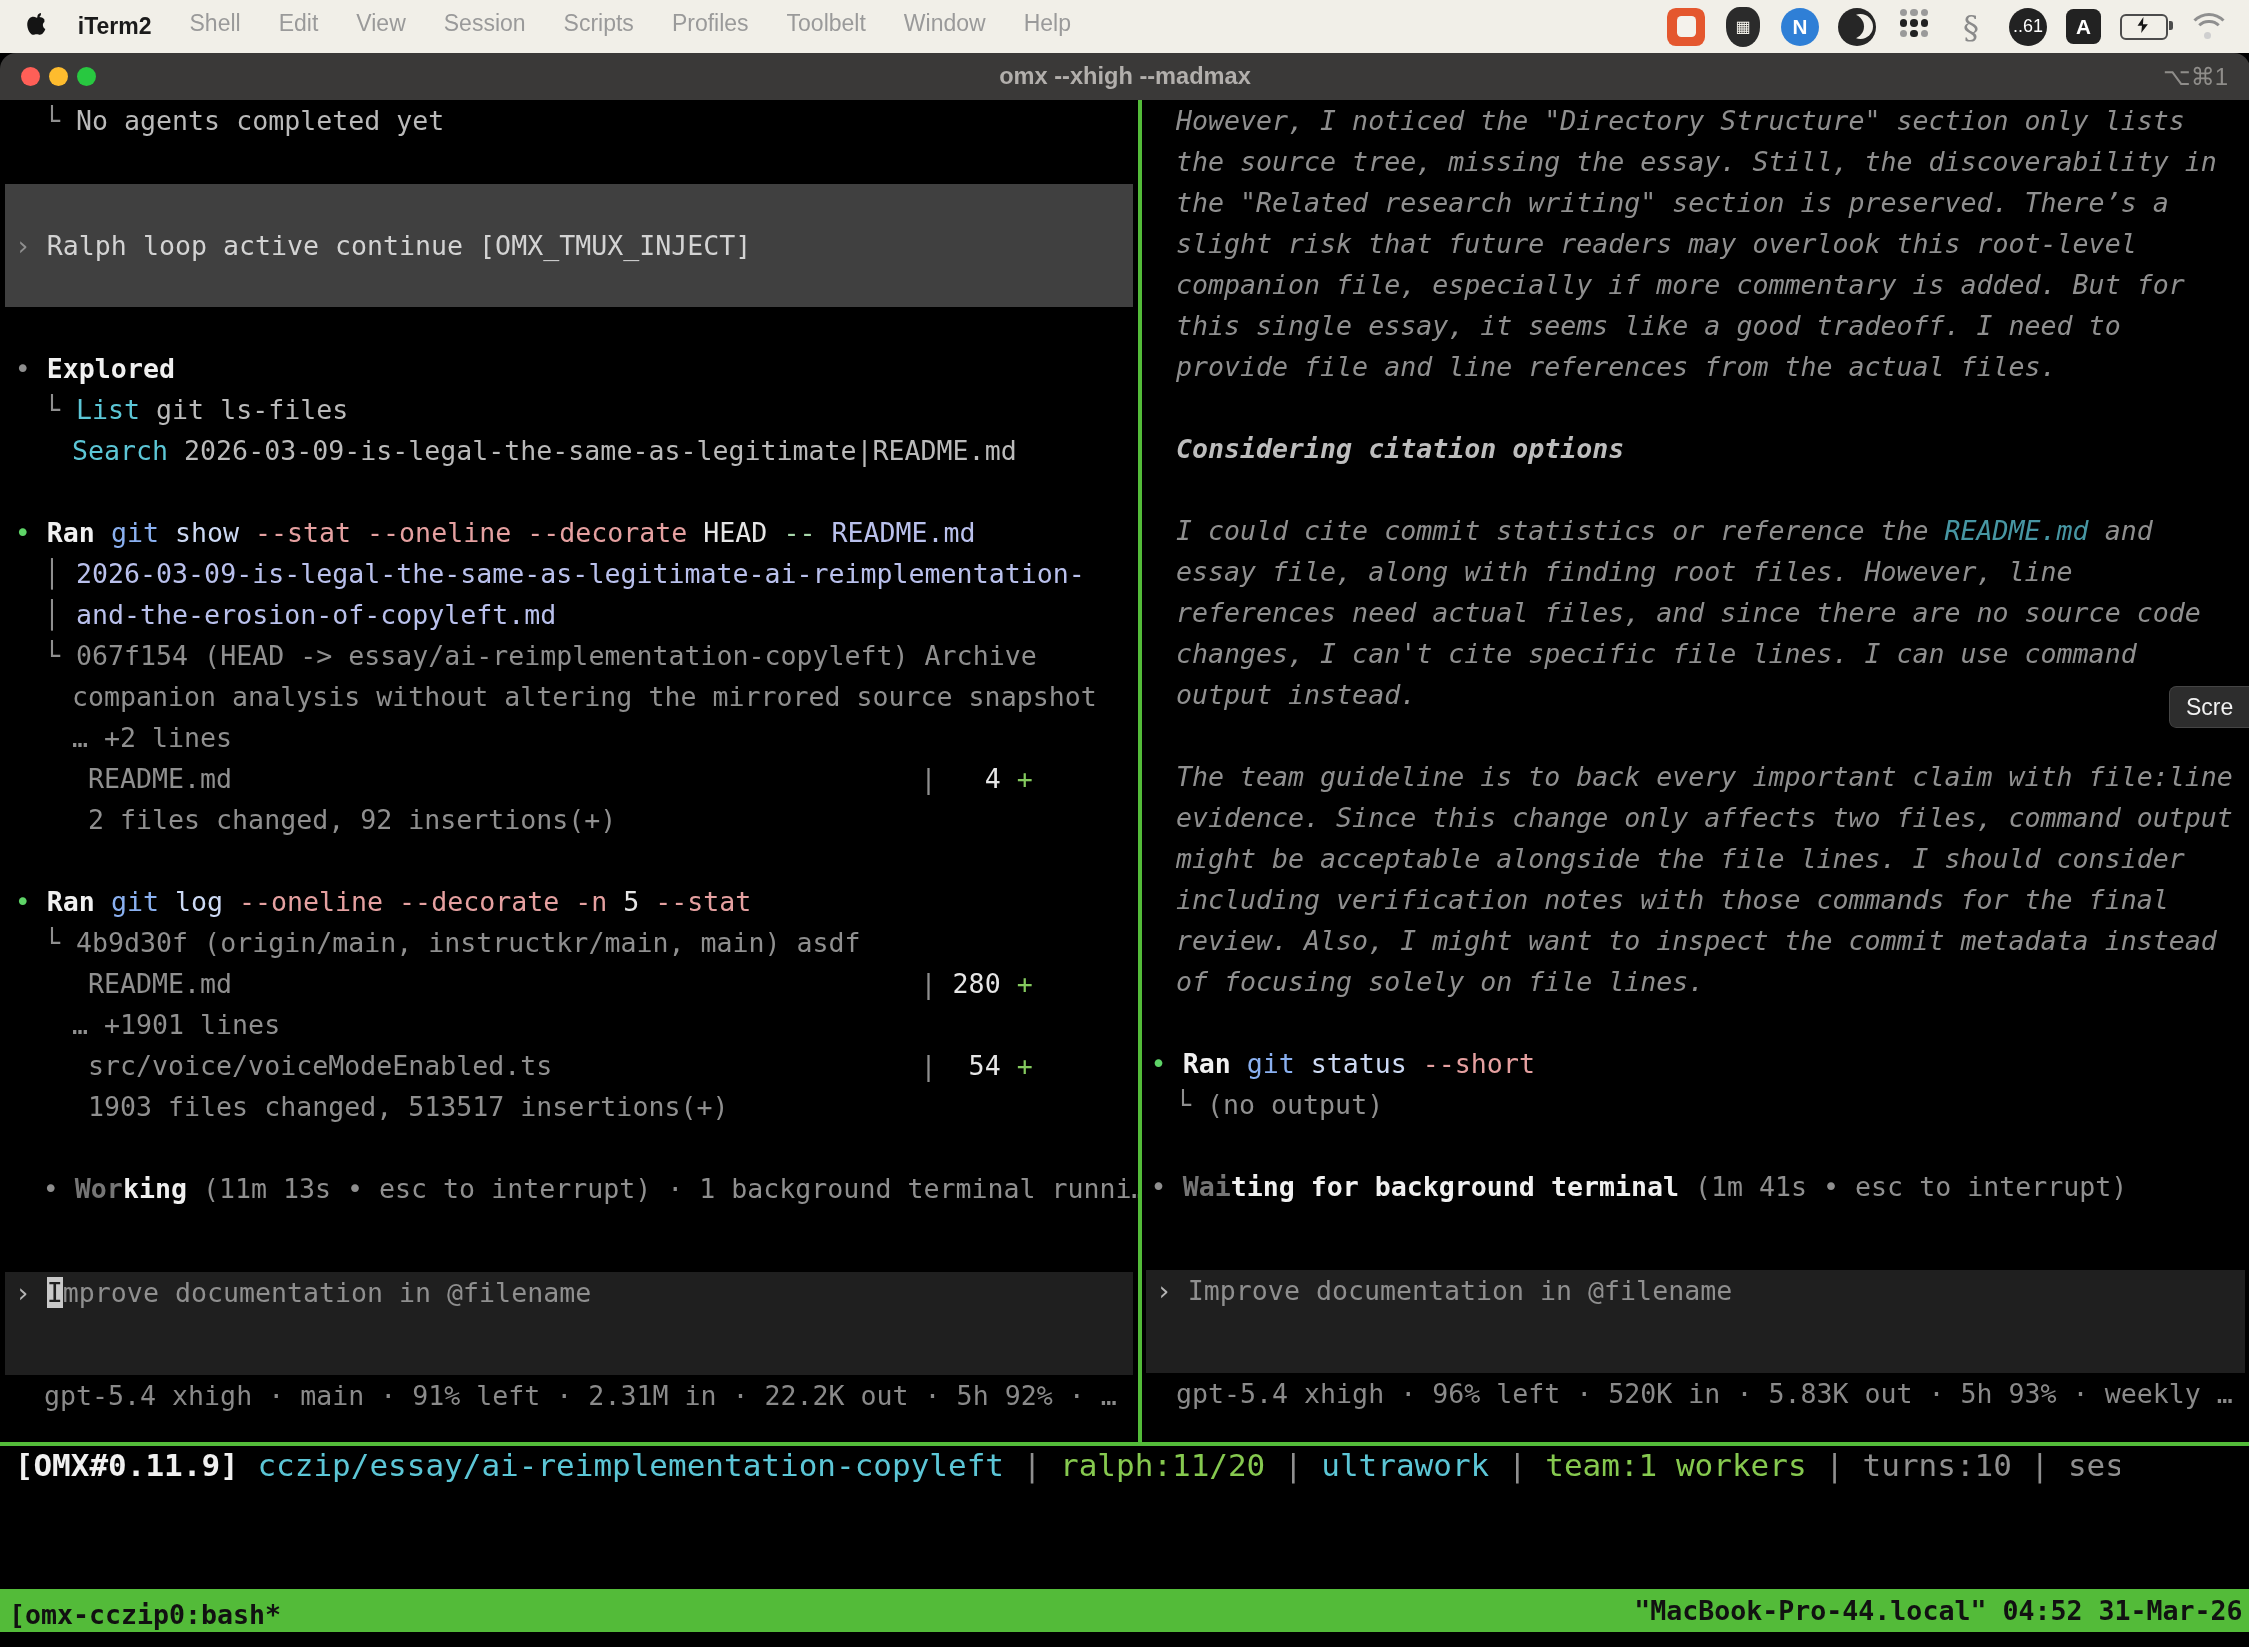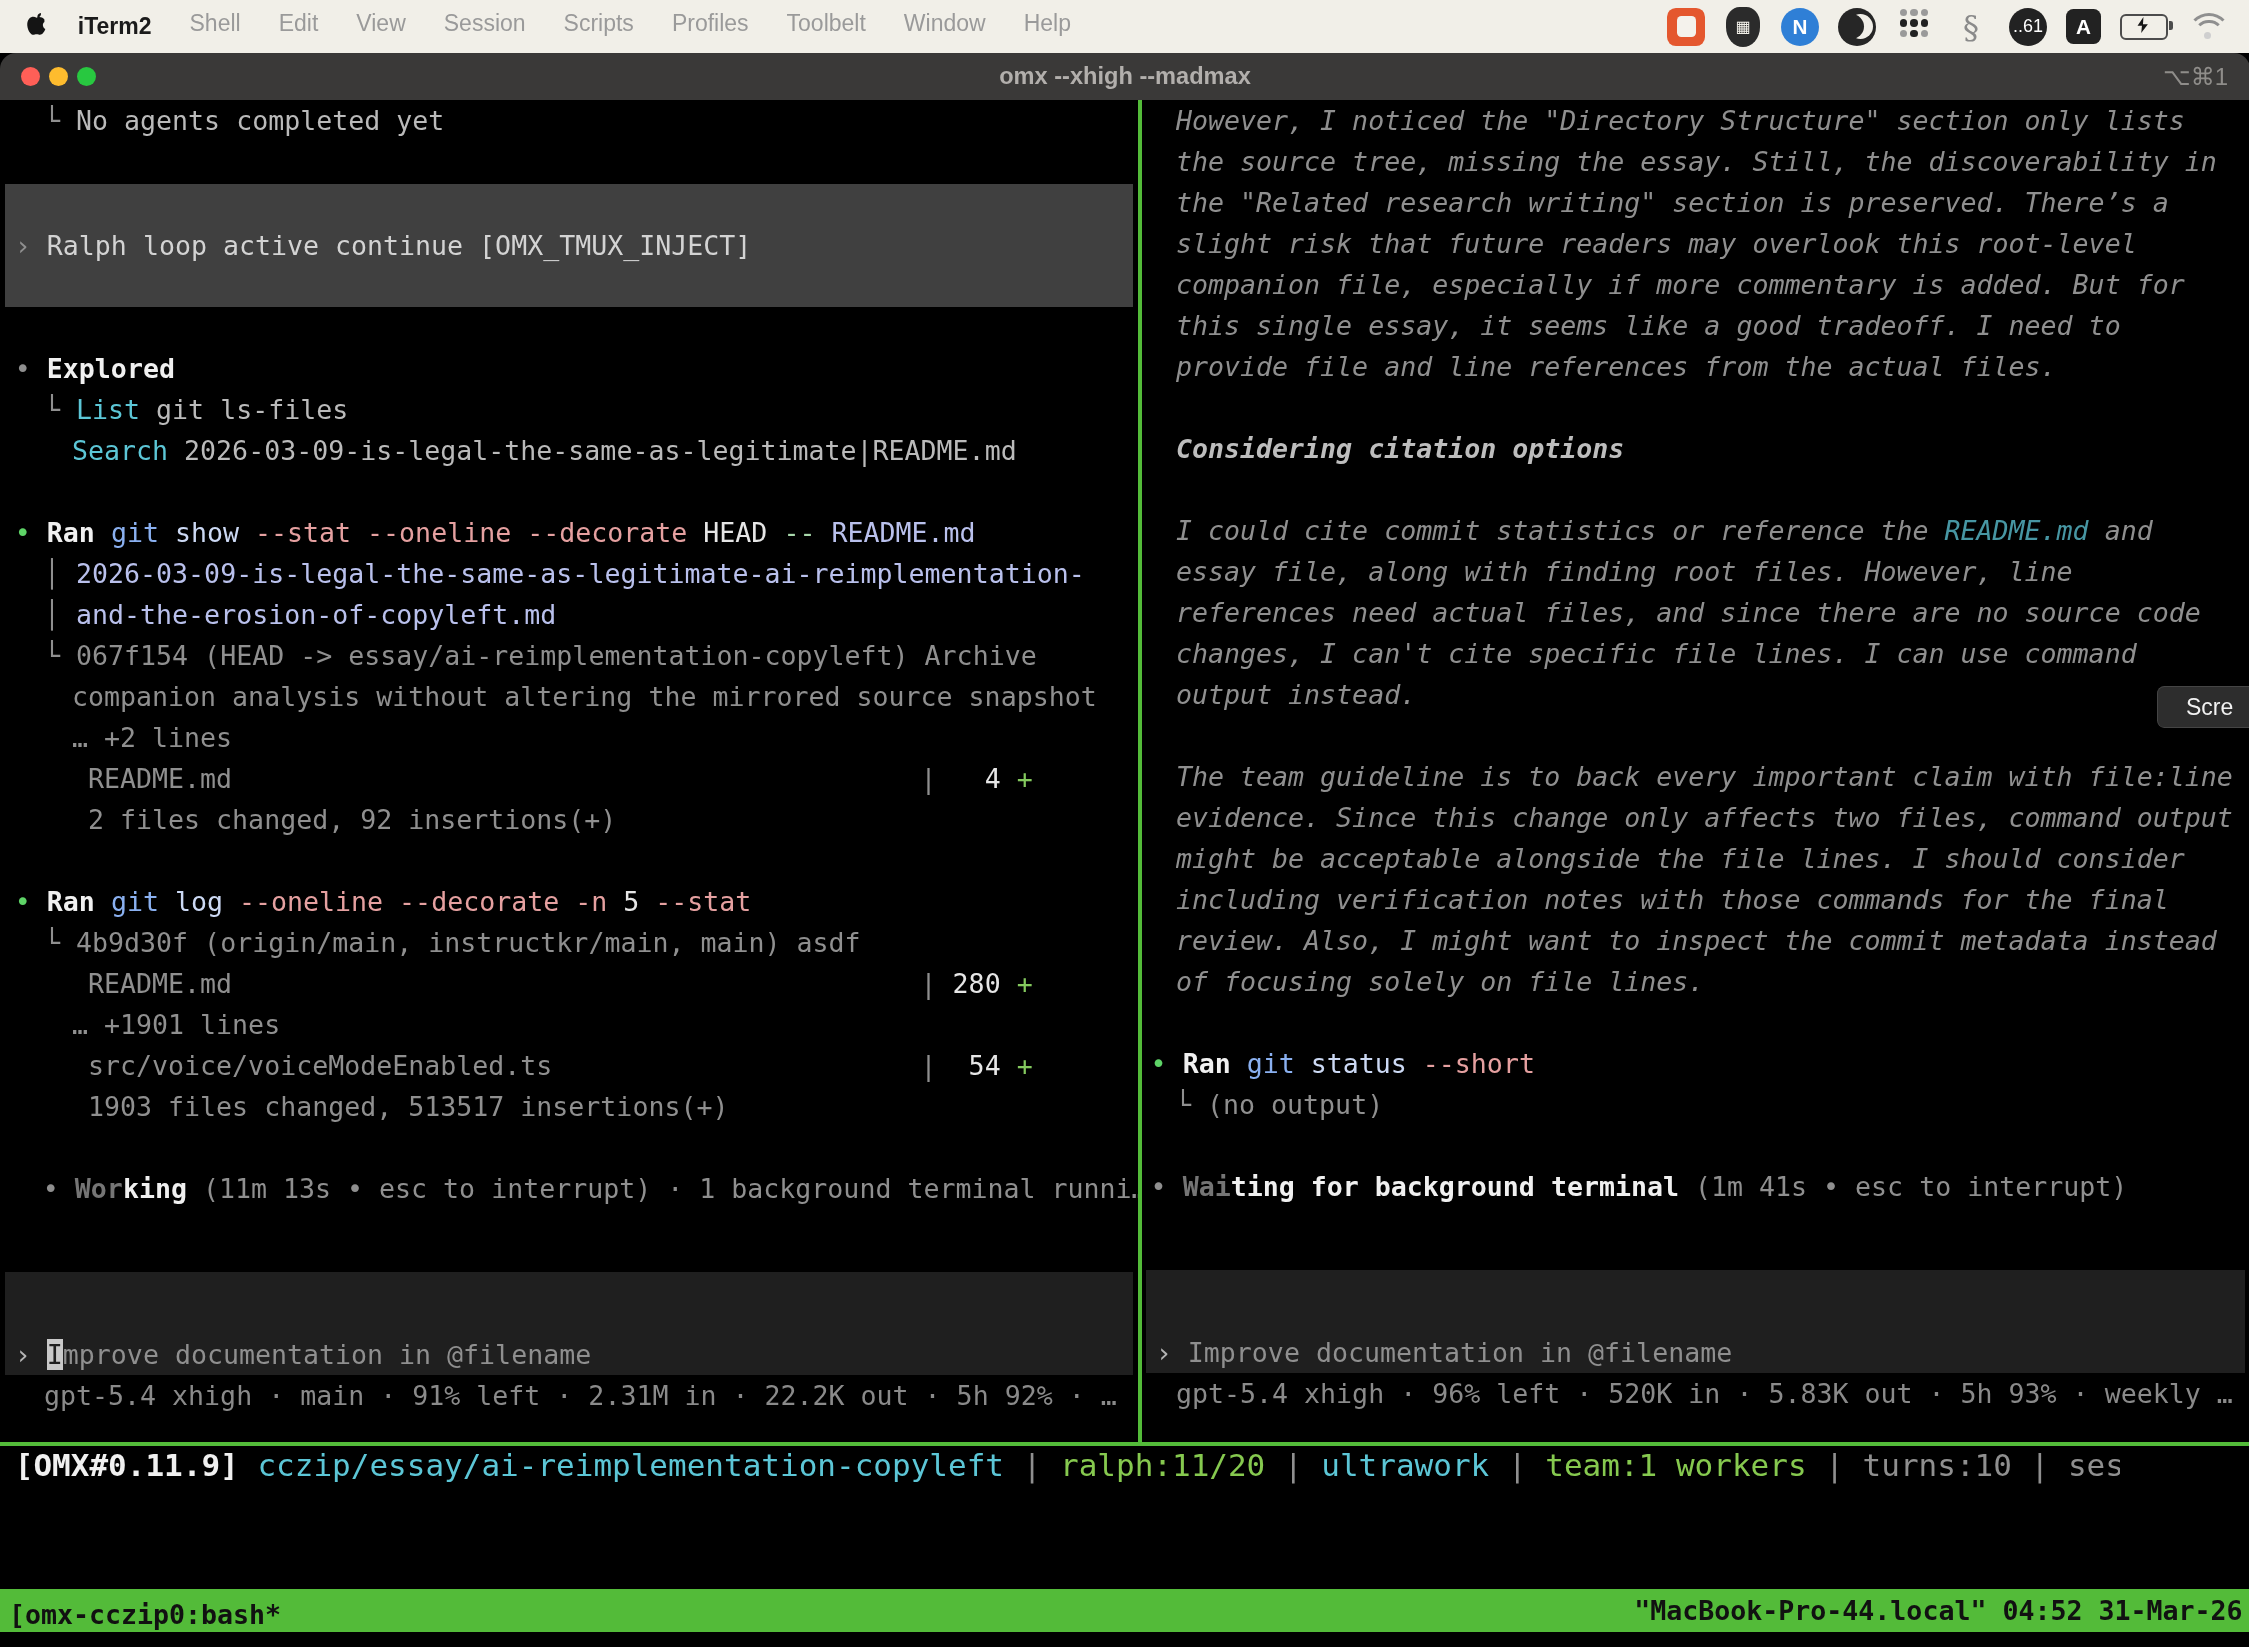--- a/index.html
+++ b/index.html
@@ -49,32 +49,32 @@
   .win-title{position:absolute;left:0;right:0;top:0;height:47px;line-height:47px;text-align:center;
     color:#b2afac;font-size:23.6px;font-weight:bold;}
   .win-shortcut{position:absolute;right:22px;top:0;height:47px;line-height:47px;color:#8f8d8a;font-size:24px;}
   
   .term{position:absolute;left:0;top:100px;width:2250px;height:1342px;background:#000;font-size:26.6px;}
   .line{height:41px;line-height:41px;white-space:pre;overflow:hidden;color:#9a9a9a;}
   .pane-left{position:absolute;left:0;top:0;width:1138px;height:100%;overflow:hidden;}
   .pane-right{position:absolute;left:1141px;top:0;right:0;height:100%;overflow:hidden;}
   .v-divider{position:absolute;left:1138px;top:0;width:3.7px;height:100%;background:#53bb39;}
   .banner-box{margin:2.2px 5.2px 0 5.2px;height:123px;background:#404040;display:flex;align-items:center;padding-left:9.6px;}
-  .prompt-box{margin:63px 5.2px 0 5.2px;height:103px;background:#1f1f1f;display:flex;align-items:flex-end;padding-left:9.6px;}
+  .prompt-box{margin:63px 5.2px 0 5.2px;height:103px;background:#1f1f1f;display:flex;align-items:flex-start;padding-left:9.6px;}
   .pane-right .prompt-box{margin-top:63px;}
   .status-line{padding-left:44px;color:#8a8a8a;}
   .pane-right .status-line{padding-left:35px;}
   .think{font-style:italic;color:#8f8f8f;padding-left:35px;}
   .think .line{color:#8f8f8f;}
   .prompt-arrow{color:#b4b4b4;}
   .prompt-text{color:#8f8f8f;}
   .cursor{background:#c9c9c9;color:#1f1f1f;}
   .screen-tab{position:absolute;right:0;top:686px;height:40px;width:63px;background:#2d2d2d;
     border:1.5px solid #454545;border-right:none;border-radius:7.4px 0 0 7.4px;color:#f2f2f2;
-    font-family:"Liberation Sans",sans-serif;font-size:23px;line-height:40px;padding-left:28px;
+    font-family:"Liberation Sans",sans-serif;font-size:23px;line-height:40px;padding-left:16px;
     overflow:hidden;z-index:5;white-space:pre;}
   
   .h-divider{position:absolute;left:0;top:1442px;width:2250px;height:3.7px;background:#53bb39;}
   .omx-bar{position:absolute;left:0;top:1445px;width:2120px;height:41px;font-size:31px;text-align:center;}
   .omx-bar .line{padding-left:14.8px;}
   .tmux-bar{position:absolute;left:0;top:1589px;width:2250px;height:43px;background:#53bb39;
     color:#111;font-size:26.6px;font-weight:bold;line-height:43px;white-space:pre;}
   .tmux-left{position:absolute;left:8.9px;top:4px;}
   .tmux-right{position:absolute;right:7.4px;top:0;}
   

